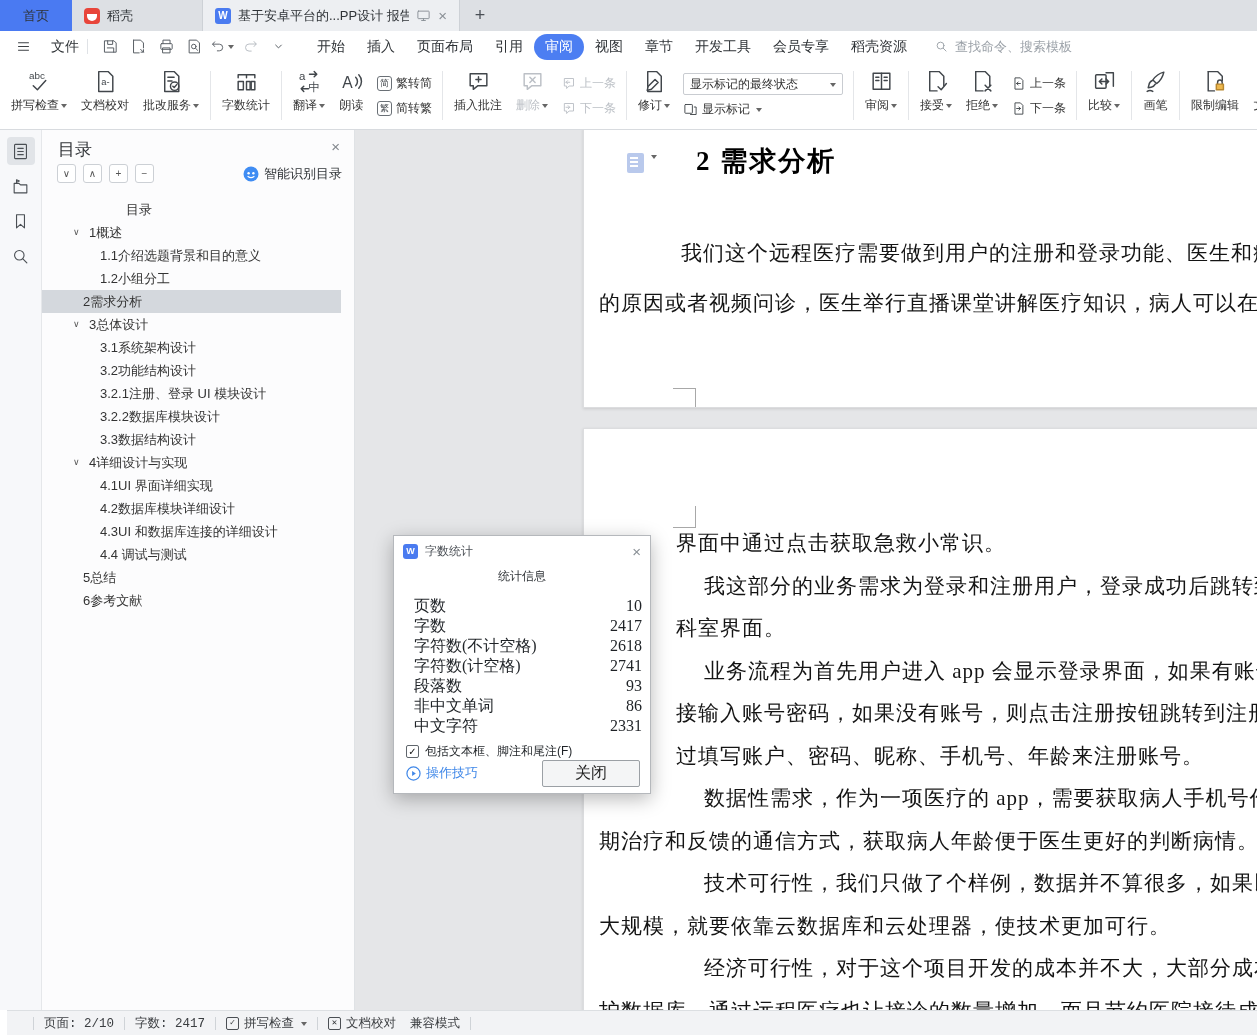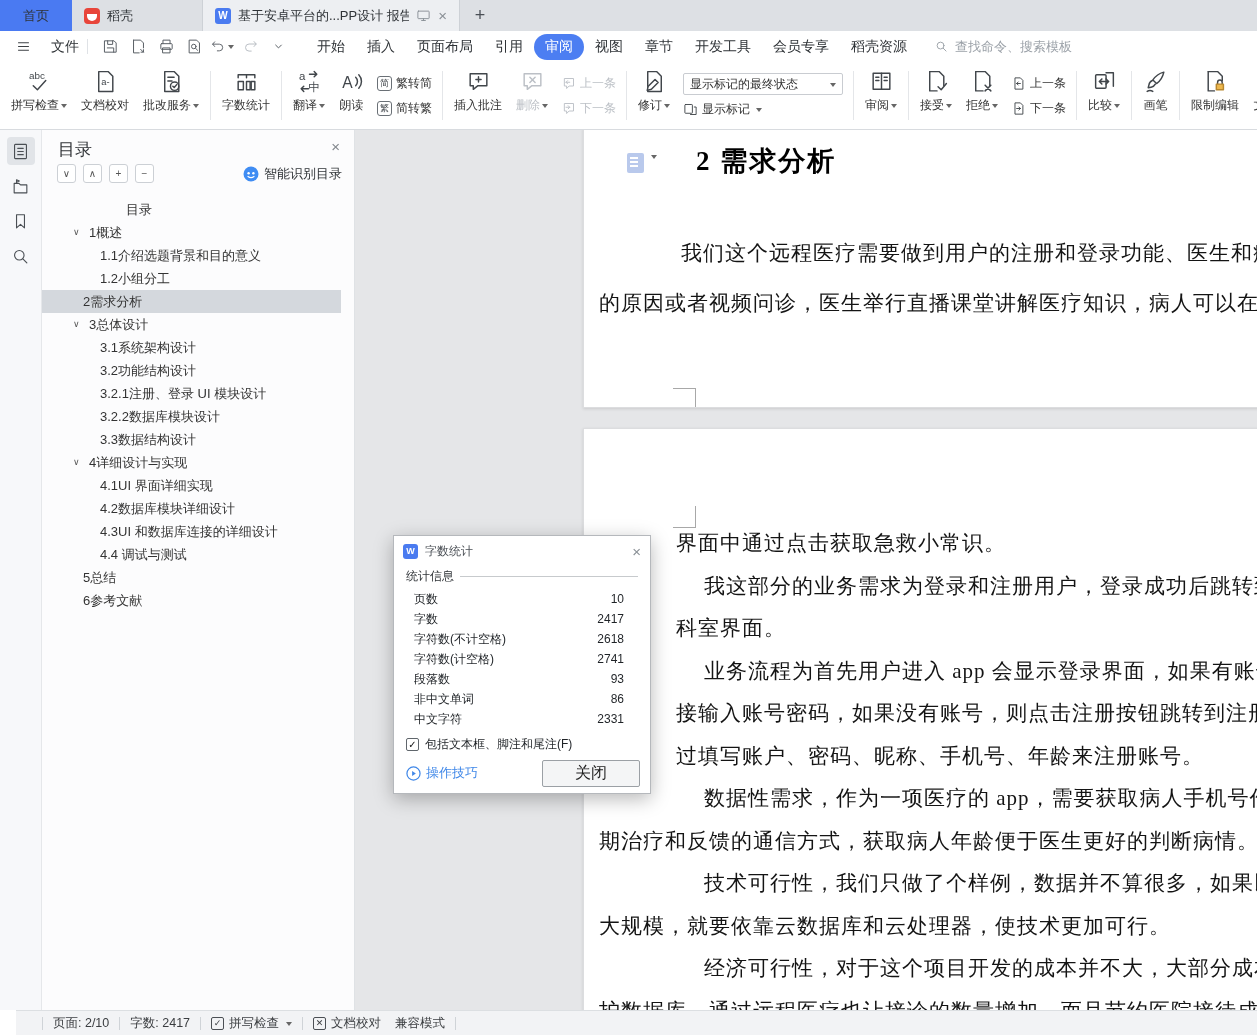--- a/index.html
+++ b/index.html
@@ -85,31 +85,31 @@
   .pgicon .pg:after { content:''; position:absolute; left:3px; top:4px; width:8px; height:2px; background:#fff; box-shadow:0 4px 0 #fff, 0 8px 0 #fff; }
   .mark1 { position:absolute; left:89px; top:259px; width:23px; height:19px; border-top:1px solid #a8a8a8; border-right:1px solid #a8a8a8; }
   .mark2 { position:absolute; left:89px; top:77px; width:23px; height:22px; border-bottom:1px solid #a8a8a8; border-right:1px solid #a8a8a8; }
 
   
   .dialog { position:absolute; left:393px; top:535px; width:258px; height:259px; background:#fff; border:1px solid #b5b8bc; box-shadow:0 5px 18px rgba(0,0,0,.28); z-index:50; }
   .dlg-title { height:30px; display:flex; align-items:center; gap:7px; padding:0 9px; font-size:12px; color:#4a4f55; }
   .dlg-title .sq-ic { width:15px; height:15px; font-size:9px; }
   .dlg-title .flex1 { flex:1; }
   .dlg-x { font-size:15px; color:#8a9096; }
-  .dlg-sec { display:flex; align-items:center; gap:6px; margin:2px 12px 4px; font-size:12px; color:#2f3337; }
+  .dlg-sec { display:flex; align-items:center; gap:6px; margin:2px 12px 4px; font-size:12px; color:#2f3337;flex-direction:column; }
   .dlg-sec .line { flex:1; border-top:1px solid #c7cacd; }
-  .dlg-row { display:flex; justify-content:space-between; height:20px; line-height:20px; padding:0 26px 0 20px; font-size:12px; color:#1f2327; }
+  .dlg-row { display:flex; justify-content:space-between; height:20px; line-height:20px; padding:0 8px 0 20px; font-size:16px; color:#1f2327;font-family:Liberation Serif, serif; }
   .dlg-check { display:flex; align-items:center; gap:6px; margin:7px 12px 0; font-size:12px; color:#1f2327; }
   .cbx { width:13px; height:13px; border:1px solid #60666c; border-radius:2px; font-size:10px; line-height:11px; text-align:center; color:#111; background:#fff; }
   .dlg-foot { position:absolute; left:0; right:0; bottom:0; height:40px; display:flex; align-items:center; justify-content:space-between; padding:0 10px 0 12px; }
   .tips { display:flex; align-items:center; gap:5px; font-size:13px; color:#3f87e8; }
   .btn-close { width:98px; height:27px; background:#f4f5f6; border:1px solid #9ba0a5; border-radius:2px; font-size:16px; color:#222; display:flex; align-items:center; justify-content:center; }
 
   
-  .statusbar { position:absolute; bottom:0; left:16px; right:0; height:25px; background:#f2f3f5; border-top:1px solid #dcdfe2; display:flex; align-items:center; font-size:12.5px; color:#3a3d40; padding-left:16px; }
+  .statusbar { position:absolute; bottom:0; left:7px; right:0; height:25px; background:#f2f3f5; border-top:1px solid #dcdfe2; display:flex; align-items:center; font-size:12.5px; color:#3a3d40; padding-left:16px;font-family:Liberation Mono, monospace; }
   .st-sep { width:1px; height:13px; background:#cfd3d7; margin:0 10px; flex:none; }
   .st-item { display:flex; align-items:center; gap:5px; white-space:nowrap; }
   .stbox { width:13px; height:13px; border:1px solid #4b4f54; border-radius:2px; font-size:9px; line-height:11px; text-align:center; color:#3a3d40; }
 </style>
 </head>
 <body>
 
 <div class="tabbar">
   <div class="tab tab-home">
       <span>首页</span>

